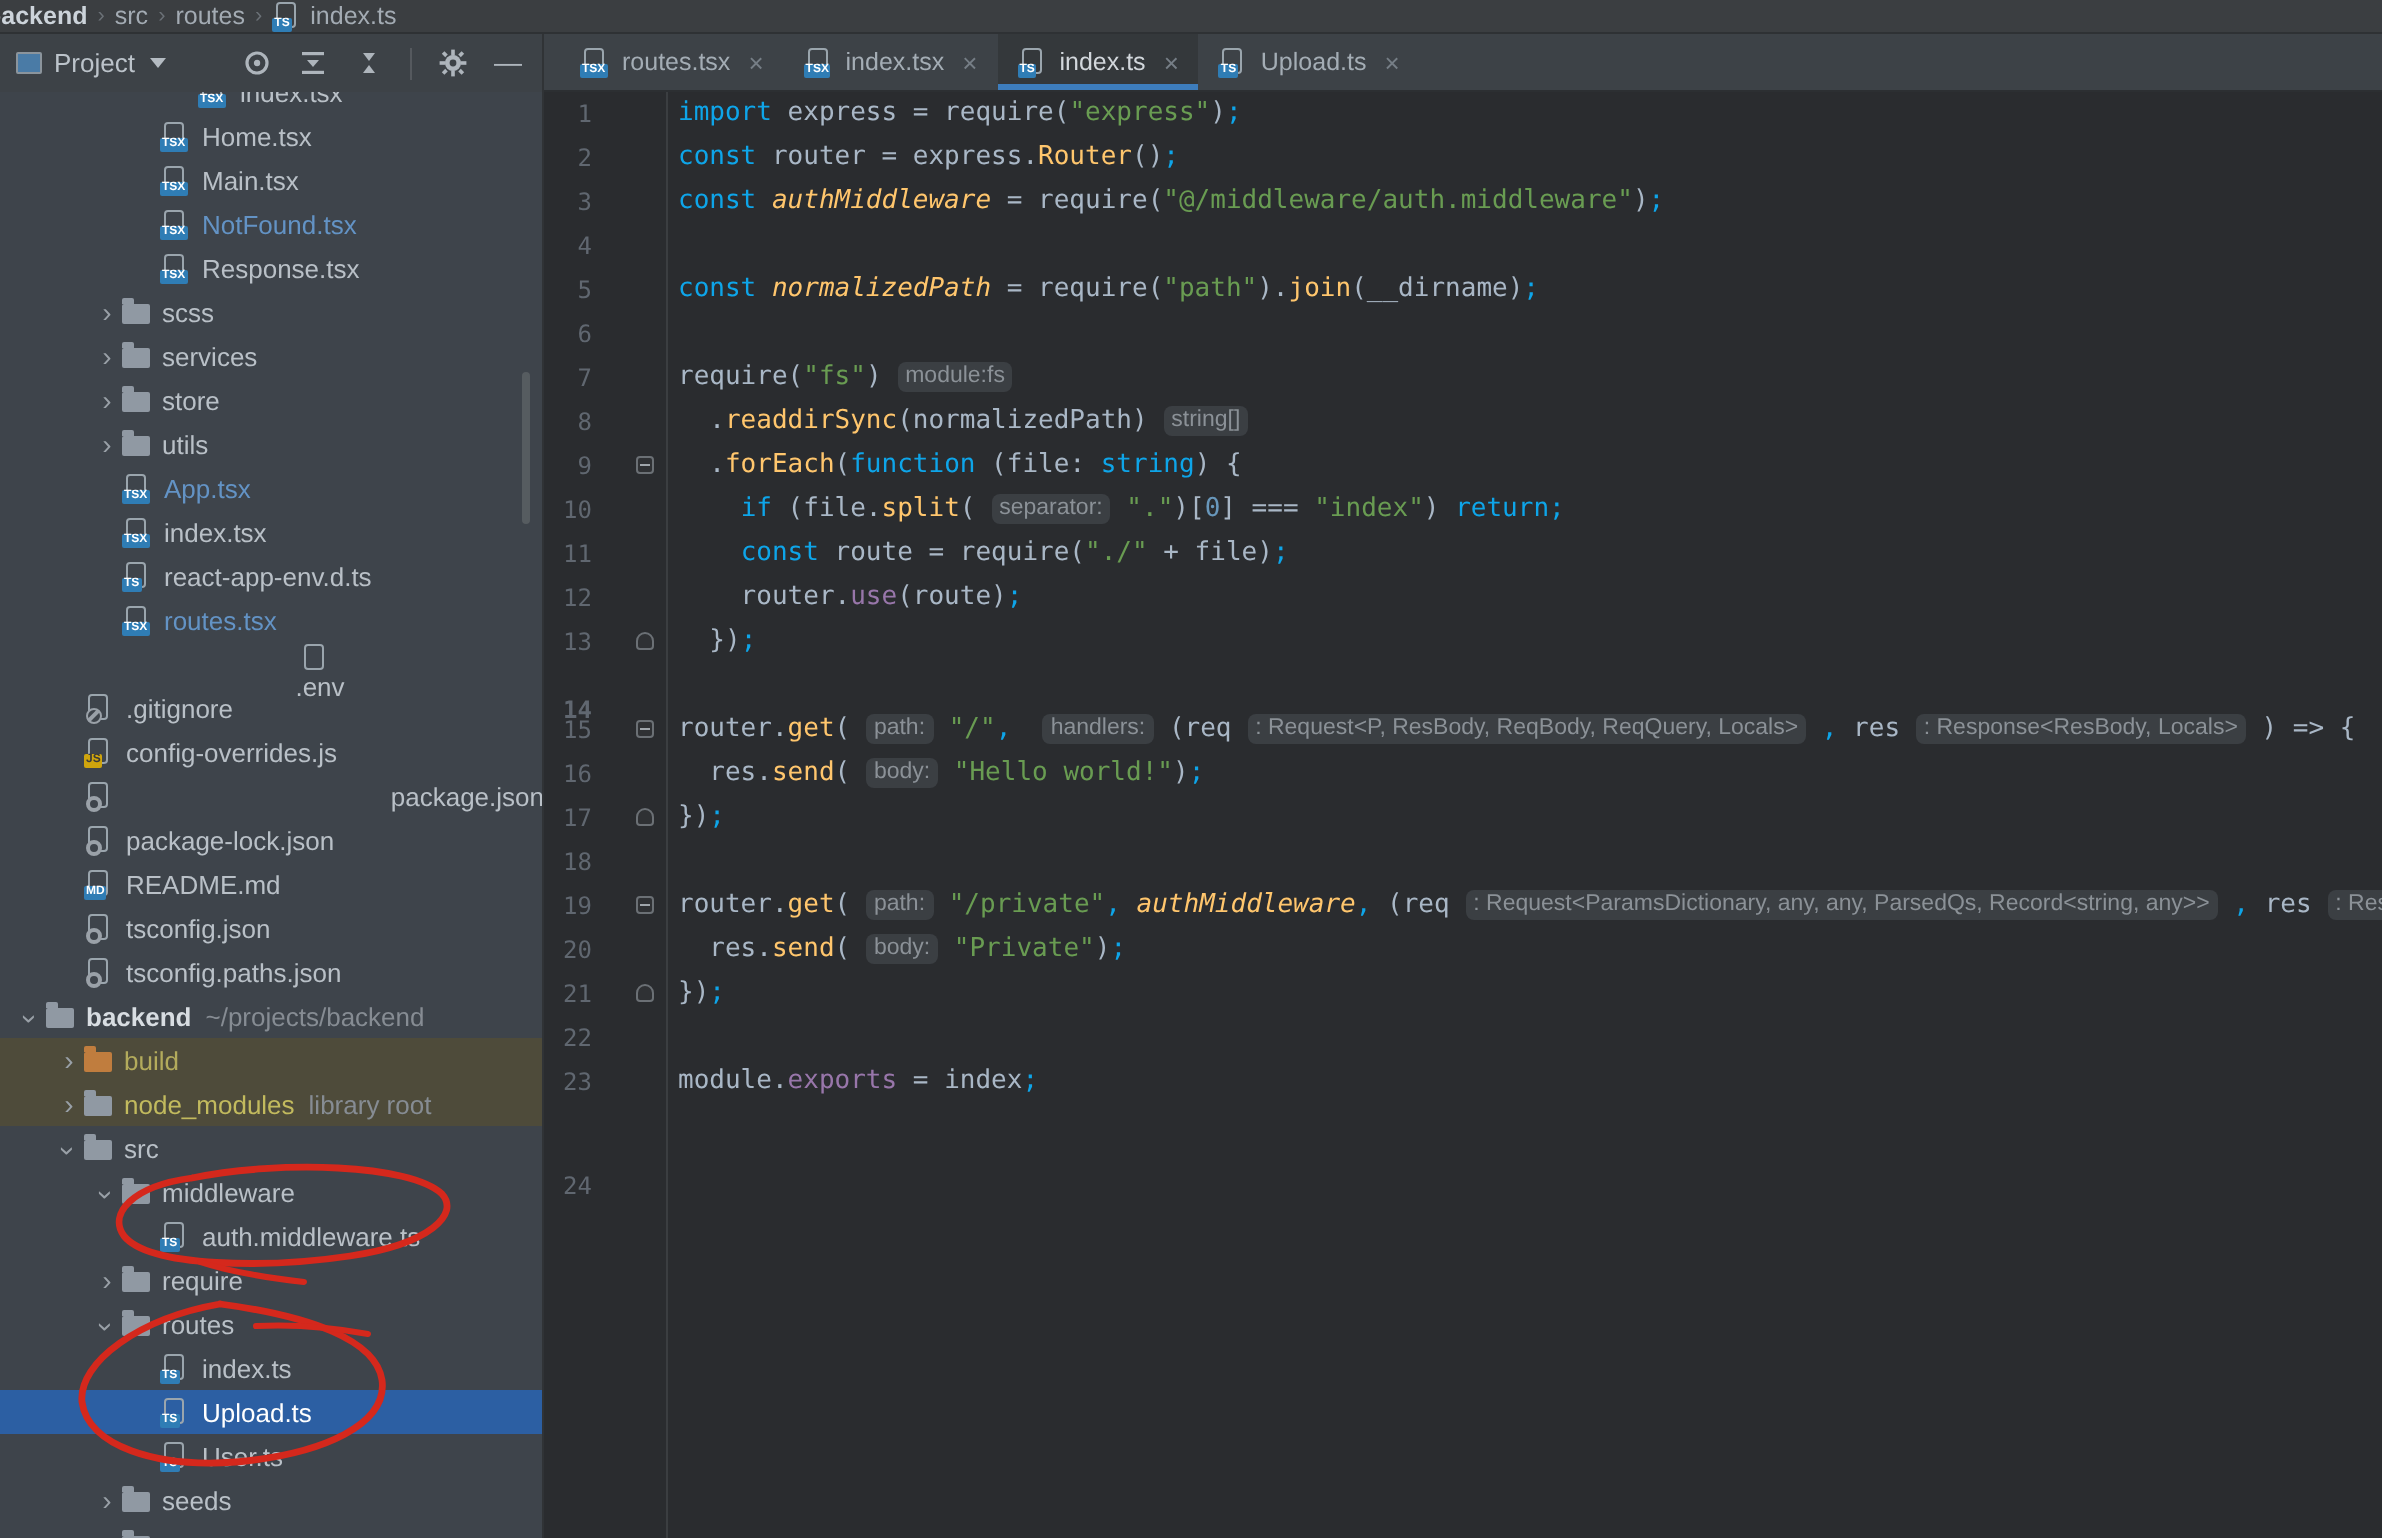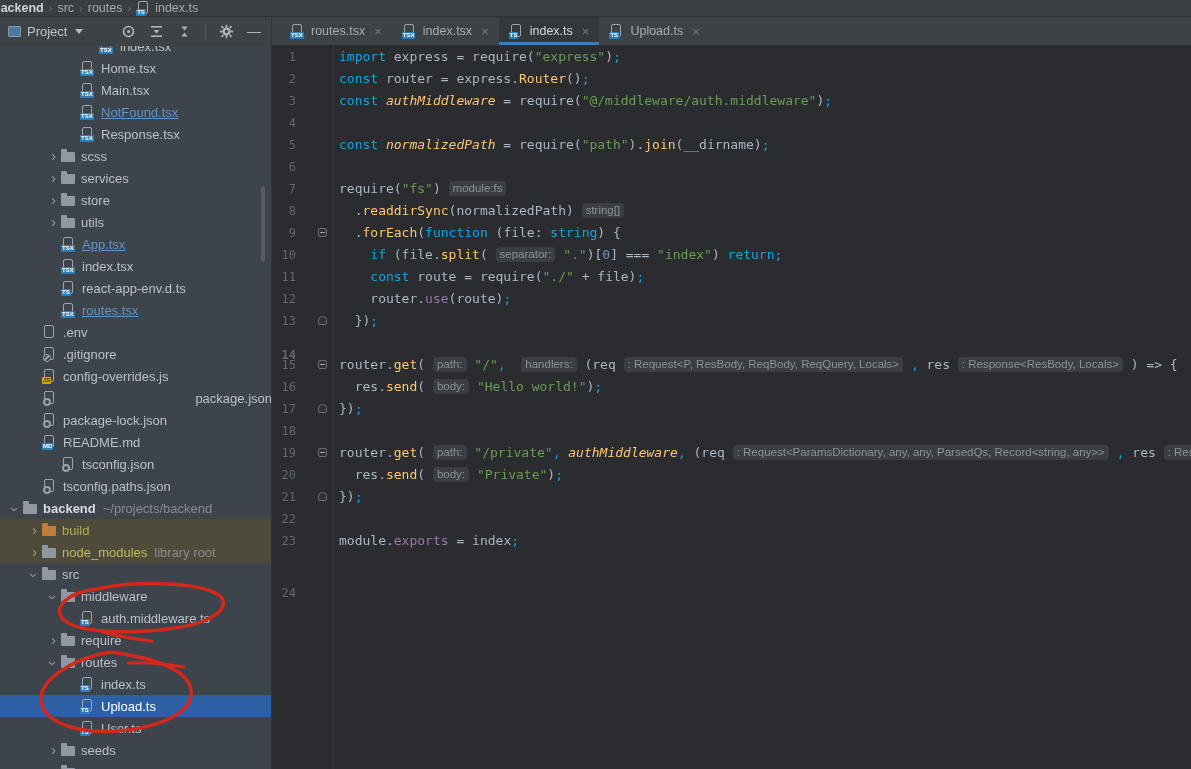--- a/index.html
+++ b/index.html
@@ -32,21 +32,21 @@
   #project-tree { position:absolute; left:0; top:46px; width:272px; height:723px;
     background:#3e444b; overflow:hidden; border-right:1px solid #303336; }
   .tree-row { position:absolute; left:0; width:272px; height:22px; display:flex;
     align-items:center; font-size:13px; color:#b9c0c7; white-space:nowrap; }
   .tree-row.olive { background:#4e4b3a; }
   .tree-row.selected { background:#2c5fa3; color:#ffffff; }
   .chev { width:15px; font-size:14px; color:#99a0a7; line-height:1; text-align:center;
     flex:0 0 15px; transform-origin:45% 55%; }
   .chev.open { transform:rotate(90deg); }
   .tree-label { margin-left:6px; }
-  .tree-label.modified { color:#6393c5;text-decoration:underline; }
+  .tree-label.modified { color:#6393c5; }
   .tree-label.excluded { color:#b3ab5c; }
   .tree-label.library { color:#c2ba5e; }
   .tree-label.rootlbl { font-weight:bold; color:#d8dde2; }
   .tree-row.selected .tree-label { color:#ffffff; }
   .tree-extra { margin-left:7px; color:#868c93; }
 
   .folder-icon { width:14px; height:10px; background:#9099a3; border-radius:1px;
     position:relative; margin-top:2px; flex:0 0 14px; }
   .folder-icon::before { content:''; position:absolute; top:-3px; left:0; width:6px; height:3px;
     background:inherit; border-radius:1px 1px 0 0; }
@@ -283,21 +283,21 @@
           </span>
           <span class="tree-label">react-app-env.d.ts</span>
         </div>
         <div class="tree-row" style="top: 253px; padding-left: 61px;">
           <span class="ficon">
             <span class="page"></span>
             <span class="badge b-blue">TSX</span>
           </span>
           <span class="tree-label modified">routes.tsx</span>
         </div>
-        <div class="tree-row" style="top: 275px; padding-left: 42px;">
+        <div class="tree-row" style="top: 275px; padding-left: 42px; flex-direction: column;">
           <span class="ficon">
             <span class="page"></span>
           </span>
           <span class="tree-label">.env</span>
         </div>
         <div class="tree-row" style="top: 297px; padding-left: 42px;">
           <span class="ficon">
             <span class="page"></span>
             <span class="no-dot"></span>
           </span>
@@ -324,21 +324,21 @@
           </span>
           <span class="tree-label">package-lock.json</span>
         </div>
         <div class="tree-row" style="top: 385px; padding-left: 42px;">
           <span class="ficon">
             <span class="page"></span>
             <span class="badge b-blue">MD</span>
           </span>
           <span class="tree-label">README.md</span>
         </div>
-        <div class="tree-row" style="top: 407px; padding-left: 61px;">
+        <div class="tree-row" style="top: 407px; padding-left: 42px;">
           <span class="ficon">
             <span class="page"></span>
             <span class="gear-dot"></span>
           </span>
           <span class="tree-label">tsconfig.json</span>
         </div>
         <div class="tree-row" style="top: 429px; padding-left: 42px;">
           <span class="ficon">
             <span class="page"></span>
             <span class="gear-dot"></span>

